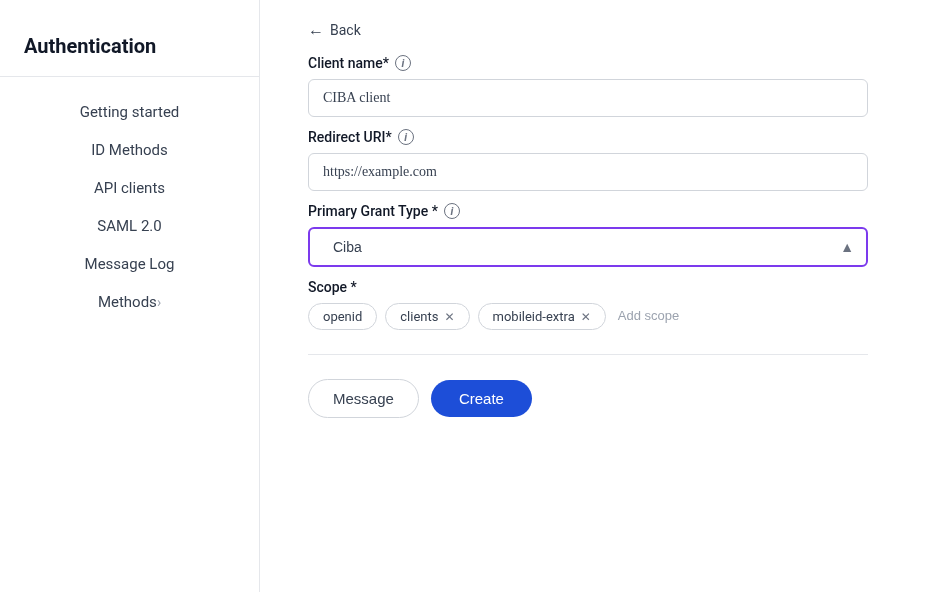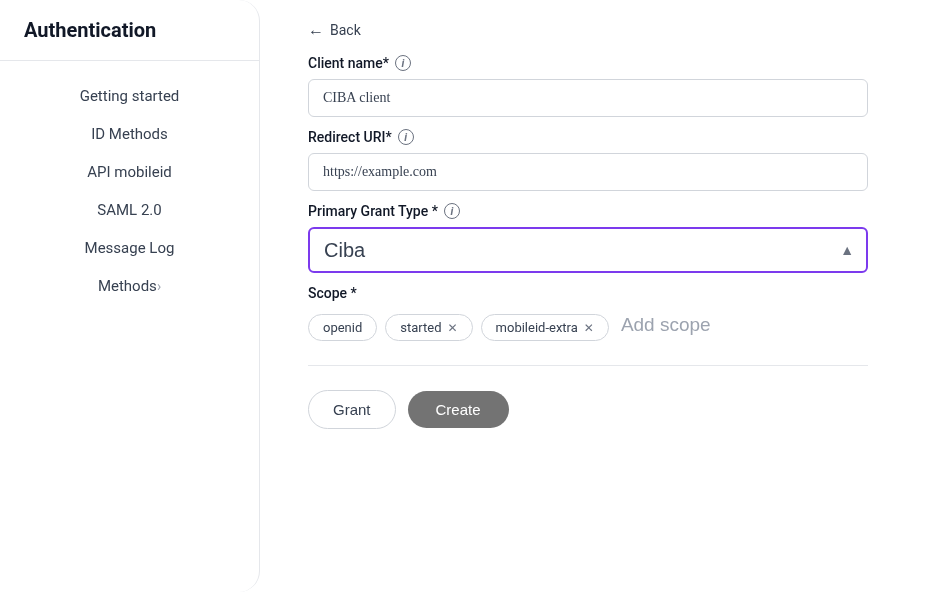--- a/index.html
+++ b/index.html
@@ -13,22 +13,21 @@
     }
 
     
     .sidebar {
       width: 260px;
       min-width: 260px;
       background: #fff;
       border-right: 1px solid #e5e7eb;
       display: flex;
       flex-direction: column;
-      padding-top: 0;
-      border-radius: 21px;
+      padding-top: 16px;
     }
     .sidebar-title {
       font-size: 20px;
       font-weight: 700;
       color: #111827;
       padding: 18px 24px 18px 24px;
       border-bottom: 1px solid #e5e7eb;
     }
     .sidebar-nav {
       padding: 16px 0;
@@ -128,44 +127,44 @@
     }
 
     
     .form-select-wrapper {
       position: relative;
       width: 100%;
       max-width: 560px;
     }
     .form-select {
       width: 100%;
-      padding: 10px 40px 10px 14px;
+      padding: 10px 40px 10px 23px;
       border: 2px solid #7c3aed;
       border-radius: 6px;
-      font-size: 20px;
+      font-size: 14px;
       color: #374151;
       background: #fff;
       appearance: none;
       outline: none;
       cursor: pointer;
     }
     .select-chevron {
       position: absolute;
       right: 14px;
       top: 50%;
       transform: translateY(-50%);
       color: #6b7280;
       pointer-events: none;
       font-size: 14px;
     }
 
     
     .scope-container {
       display: flex;
-      align-items: flex-end;
+      align-items: flex-start;
       flex-wrap: wrap;
       gap: 8px;
       max-width: 560px;
     }
     .scope-tag {
       display: flex;
       align-items: center;
       gap: 6px;
       padding: 5px 14px;
       border: 1px solid #d1d5db;
@@ -175,21 +174,21 @@
       background: #fff;
     }
     .scope-tag .remove-btn {
       cursor: pointer;
       color: #6b7280;
       font-size: 12px;
       display: flex;
       align-items: center;
     }
     .add-scope-btn {
-      font-size: 19px;
+      font-size: 13px;
       color: #9ca3af;
       cursor: pointer;
       padding: 5px 4px;
       background: none;
       border: none;
     }
 
     
     .divider {
       border: none;
@@ -210,41 +209,41 @@
       border-radius: 24px;
       background: #fff;
       color: #374151;
       font-size: 15px;
       cursor: pointer;
     }
     .btn-create {
       padding: 10px 28px;
       border: none;
       border-radius: 24px;
-      background: #737373;
+      background: #1d4ed8;
       color: #fff;
       font-size: 15px;
       font-weight: 500;
       cursor: pointer;
     }
   </style>
 </head>
 <body>
 
 <aside class="sidebar">
   <div class="sidebar-title">Authentication</div>
   <nav class="sidebar-nav">
     <div class="sidebar-item">
       <span>Getting started</span>
     </div>
     <div class="sidebar-item">
       <span>ID Methods</span>
     </div>
     <div class="sidebar-item">
-      <span>API mobileid</span>
+      <span>API clients</span>
     </div>
     <div class="sidebar-item">
       <span>SAML 2.0</span>
     </div>
     <div class="sidebar-item">
       <span>Message Log</span>
     </div>
     <div class="sidebar-item">
       <span>Methods</span>
       <span class="chevron">›</span>
@@ -293,30 +292,30 @@
 
   <div class="form-group">
     <label class="form-label">
       <span>Scope *</span>
     </label>
     <div class="scope-container">
       <div class="scope-tag">
         <span>openid</span>
       </div>
       <div class="scope-tag">
-        <span>started</span>
+        <span>clients</span>
         <span class="remove-btn">✕</span>
       </div>
       <div class="scope-tag">
         <span>mobileid-extra</span>
         <span class="remove-btn">✕</span>
       </div>
       <button class="add-scope-btn">Add scope</button>
     </div>
   </div>
 
   <hr class="divider">
 
   <div class="button-row">
-    <button class="btn-cancel">Grant</button>
+    <button class="btn-cancel">Message</button>
     <button class="btn-create">Create</button>
   </div>
 </main>
 
 </body></html>

